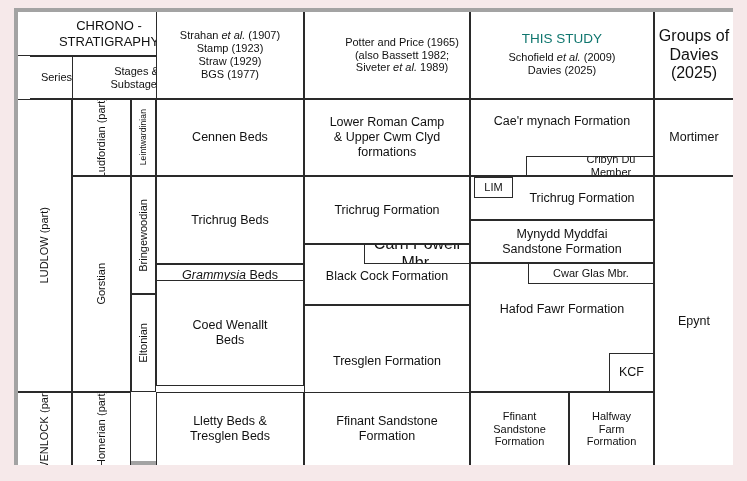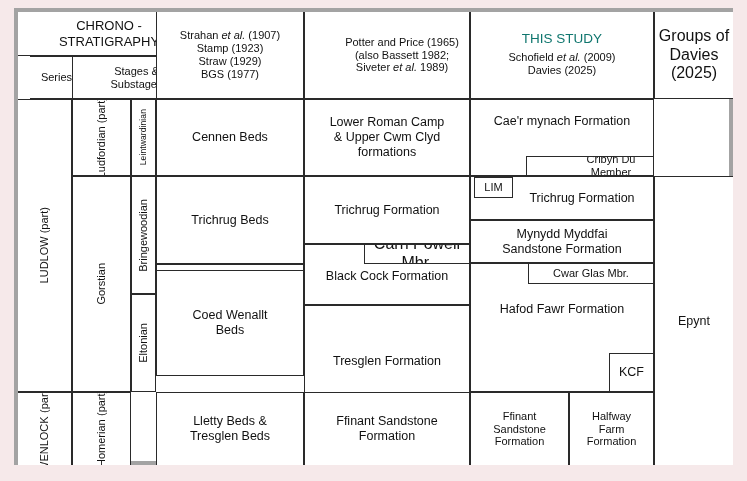--- a/index.html
+++ b/index.html
@@ -130,21 +130,21 @@
 
   <div class="cell" style="left:138px;top:87px;width:148px;height:77px;">
     <span>Cennen Beds</span>
   </div>
   <div class="cell" style="left:138px;top:164px;width:148px;height:88px;">
     <span>Trichrug Beds</span>
   </div>
   <div class="cell" style="left:138px;top:252px;width:148px;height:22px;">
     <span><span class="ital">Grammysia</span><span> Beds</span></span>
   </div>
-  <div class="cell stack" style="left:138px;top:258px;width:148px;height:106px;">
+  <div class="cell stack" style="left:138px;top:268px;width:148px;height:106px;">
     <div>Coed Wenallt</div>
     <div>Beds</div>
   </div>
   <div class="cell stack" style="left:138px;top:380px;width:148px;height:73px;border-bottom:none;">
     <div>Lletty Beds &amp;</div>
     <div>Tresglen Beds</div>
   </div>
 
   <div class="cell stack" style="left:286px;top:87px;width:166px;height:77px;">
     <div>Lower Roman Camp</div>
@@ -202,17 +202,20 @@
     <div>Ffinant</div>
     <div>Sandstone</div>
     <div>Formation</div>
   </div>
   <div class="cell stack sm" style="left:551px;top:380px;width:85px;height:73px;border-bottom:none;">
     <div>Halfway</div>
     <div>Farm</div>
     <div>Formation</div>
   </div>
 
+  <div class="cell" style="left:636px;top:87px;width:79px;height:77px;border-right:none;">
+    <span>Mortimer</span>
+  </div>
   <div class="cell" style="left:636px;top:164px;width:79px;height:289px;border-right:none;border-bottom:none;">
     <span>Epynt</span>
   </div>
 
 </div>
 
 </body></html>

